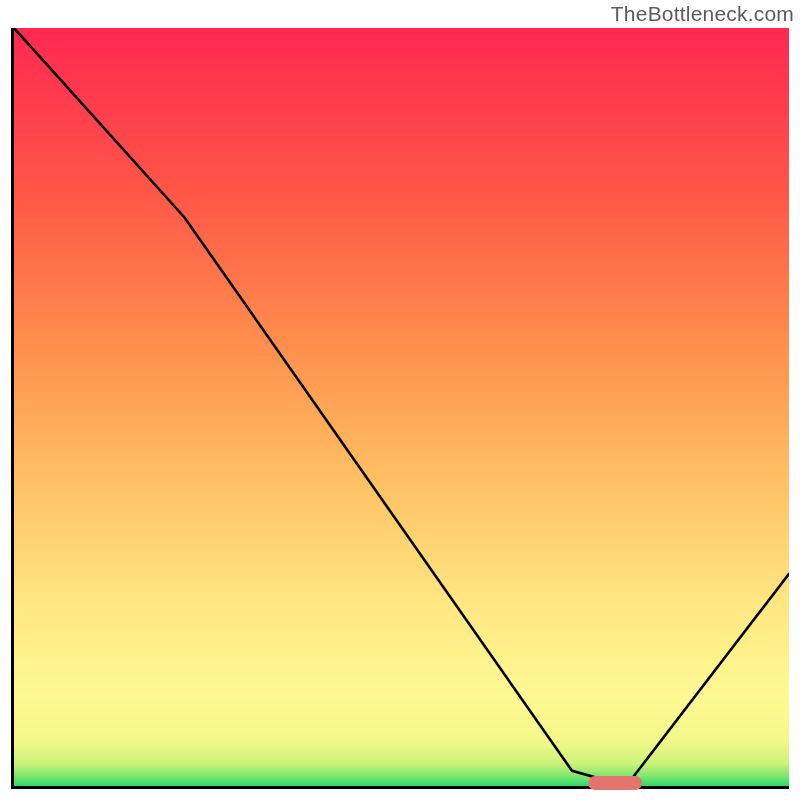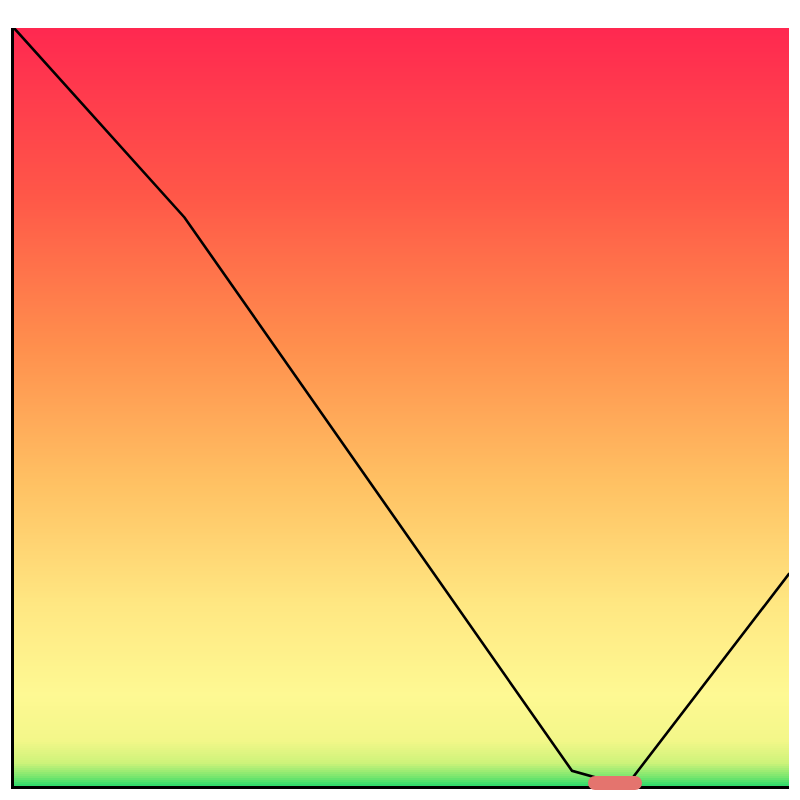--- a/index.html
+++ b/index.html
@@ -59,20 +59,21 @@
     position: absolute;
     z-index: 3;
     background: #e4746e;
     border-radius: 7px;
   }
 </style>
 </head>
 <body>
 
 <div class="container">
+  <div class="watermark">TheBottleneck.com</div>
 
   <div class="gradient" id="gradient">
       <div class="stripe" style="top:0px;height:2.594736842105263px;background:rgb(255,40,80)"></div>
       <div class="stripe" style="top:1.9947368421052631px;height:2.594736842105263px;background:rgb(255,41,80)"></div>
       <div class="stripe" style="top:3.9894736842105263px;height:2.594736842105263px;background:rgb(255,41,80)"></div>
       <div class="stripe" style="top:5.984210526315789px;height:2.594736842105263px;background:rgb(255,42,80)"></div>
       <div class="stripe" style="top:7.978947368421053px;height:2.594736842105263px;background:rgb(255,43,80)"></div>
       <div class="stripe" style="top:9.973684210526315px;height:2.594736842105263px;background:rgb(255,43,79)"></div>
       <div class="stripe" style="top:11.968421052631578px;height:2.594736842105263px;background:rgb(255,44,79)"></div>
       <div class="stripe" style="top:13.963157894736842px;height:2.594736842105263px;background:rgb(255,44,79)"></div>

